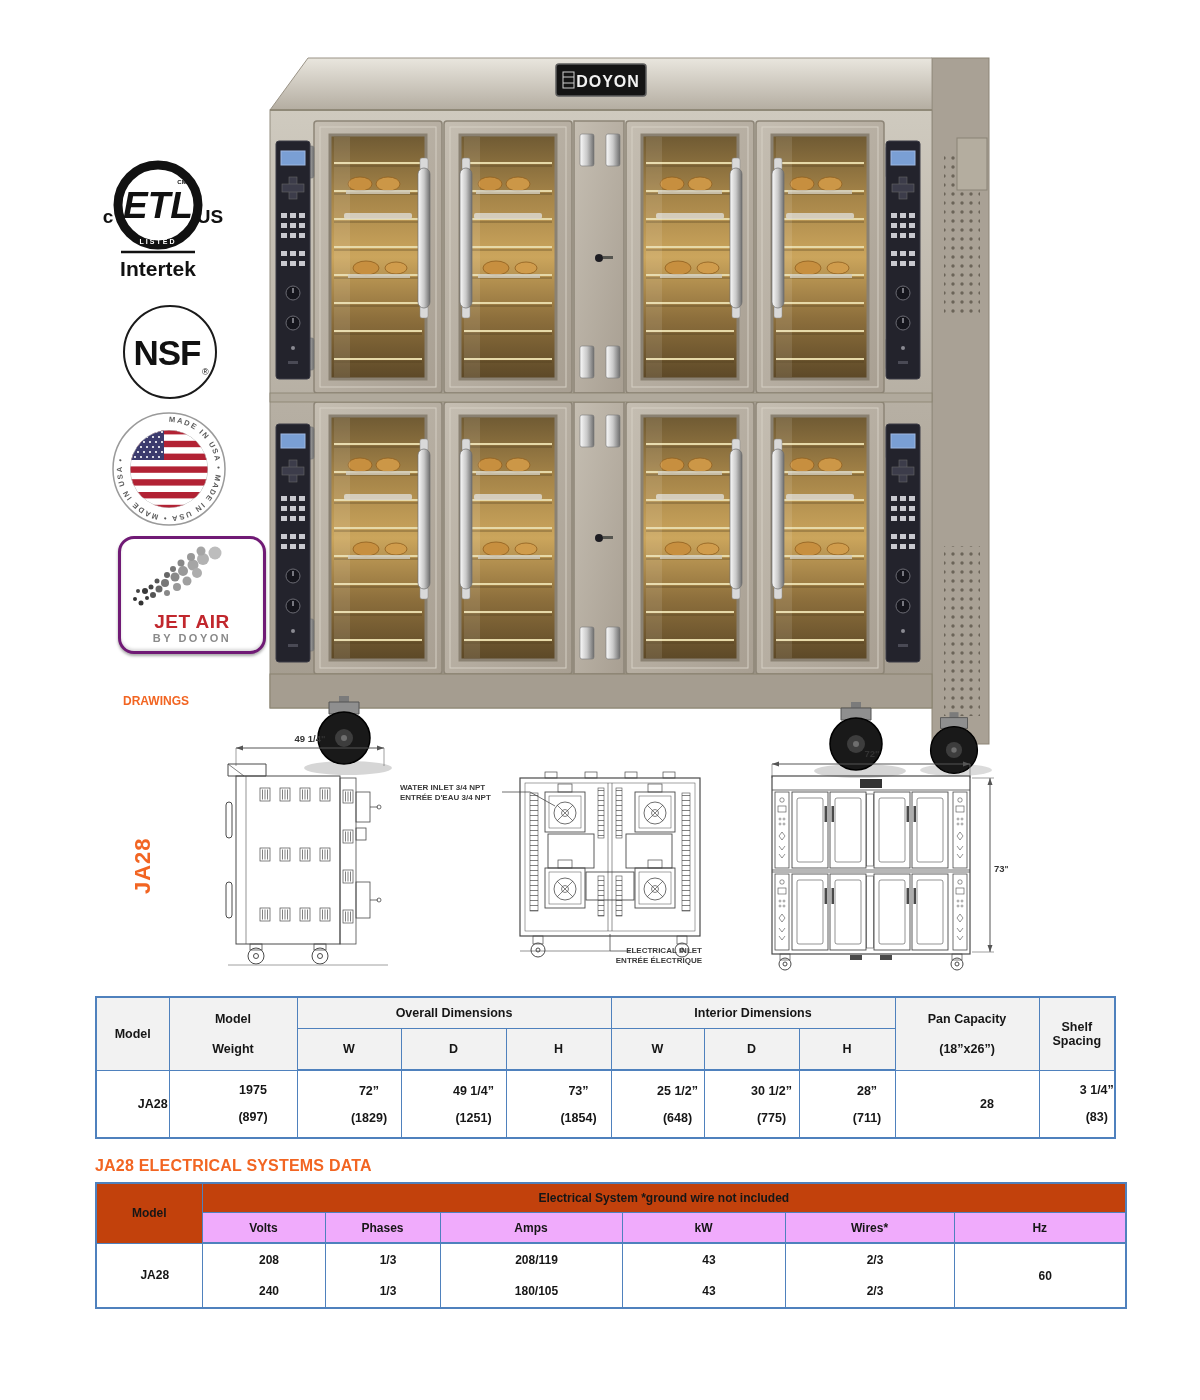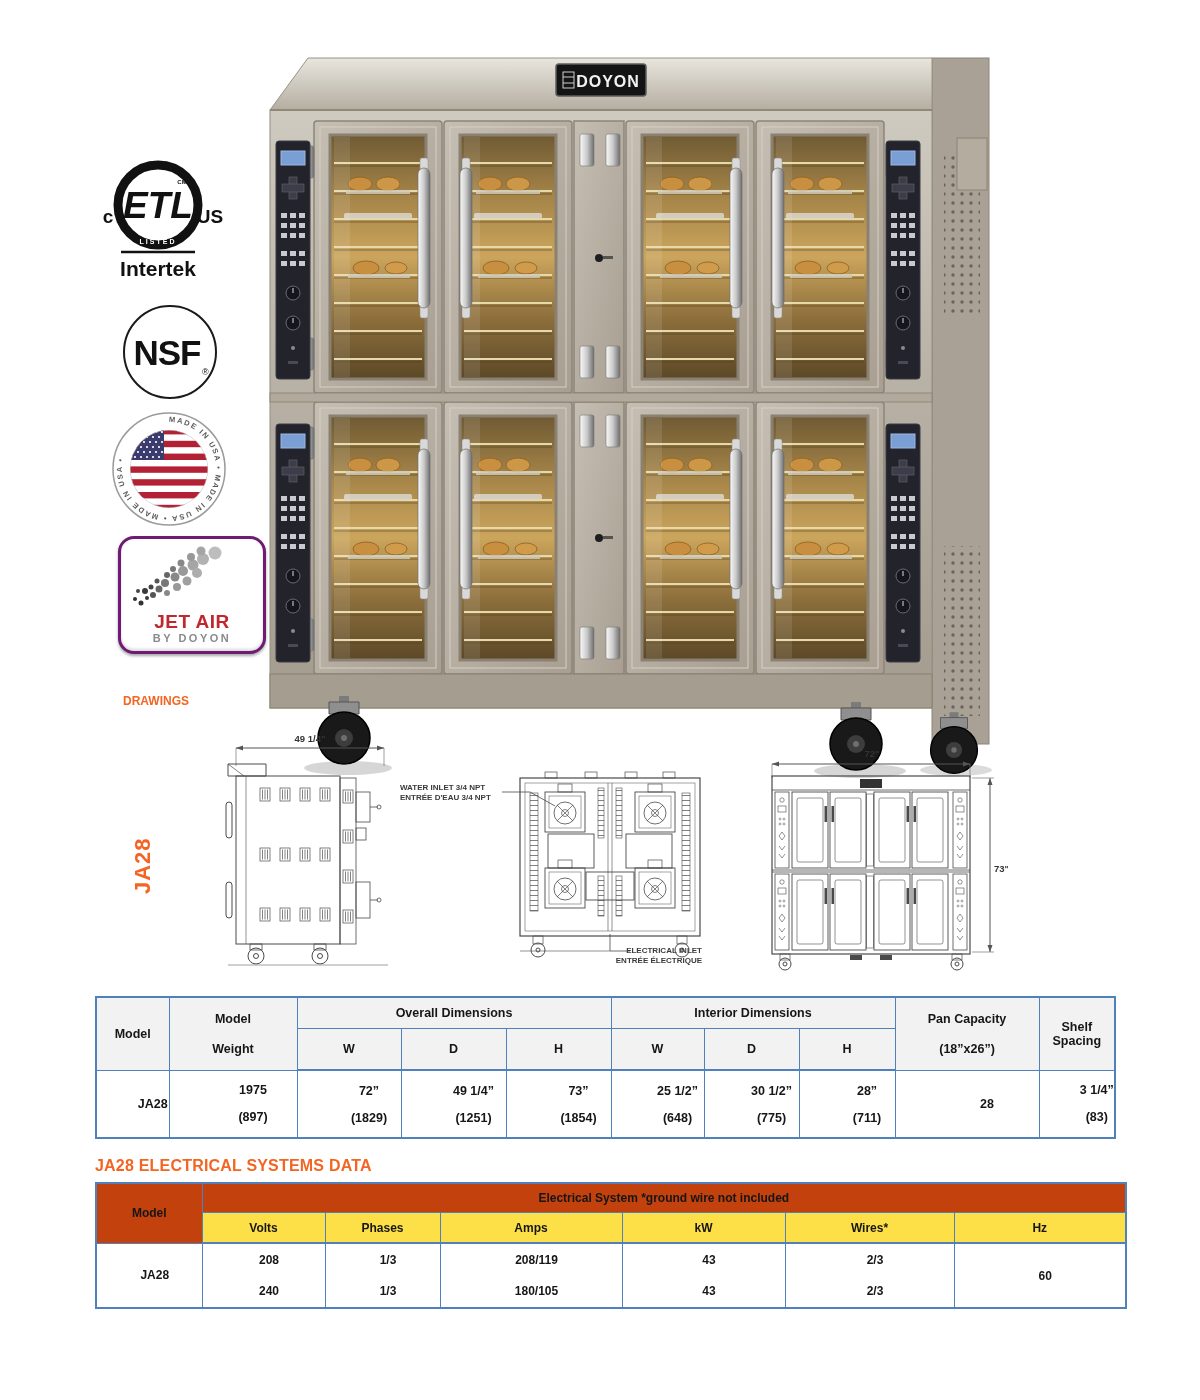--- a/index.html
+++ b/index.html
@@ -35,21 +35,21 @@
   .spec tr.hrow td,.spec tr.hrow2 td{background:#f2f2f2;}
   .spec tr.hrow td{height:30px;}
   .spec tr.hrow2 td{height:40px;border-bottom:2.5px solid #4f81bd;}
   .spec tr.drow td{height:66px;padding-left:40px;}
   .stack div + div{margin-top:13px;}
   .hstack div + div{margin-top:16px;}
 
   .elec-heading{position:absolute;left:95px;top:1157px;font-size:16px;font-weight:800;color:#f26522;letter-spacing:.2px;}
   .elec{position:absolute;left:95px;top:1182px;width:1030px;font-size:12px;border:2.5px solid #4f81bd;}
   .elec tr.hrow td{height:28px;background:#c2410c;}
-  .elec tr.hrow2 td{height:29px;background:#fde047;border-bottom:2.5px solid #4f81bd;}
+  .elec tr.hrow2 td{height:29px;background:#f0abfc;border-bottom:2.5px solid #4f81bd;}
   .elec tr.drow td{height:63px;padding-left:11px;}
   .elec .stack div + div{margin-top:17px;}
 </style>
 </head>
 <body>
 
 <div class="page">
 
   <svg class="badge" style="left:88px;top:150px" width="160" height="145" viewBox="0 0 160 145">
     <circle cx="70" cy="55" r="40" fill="none" stroke="#111" stroke-width="9"></circle>

